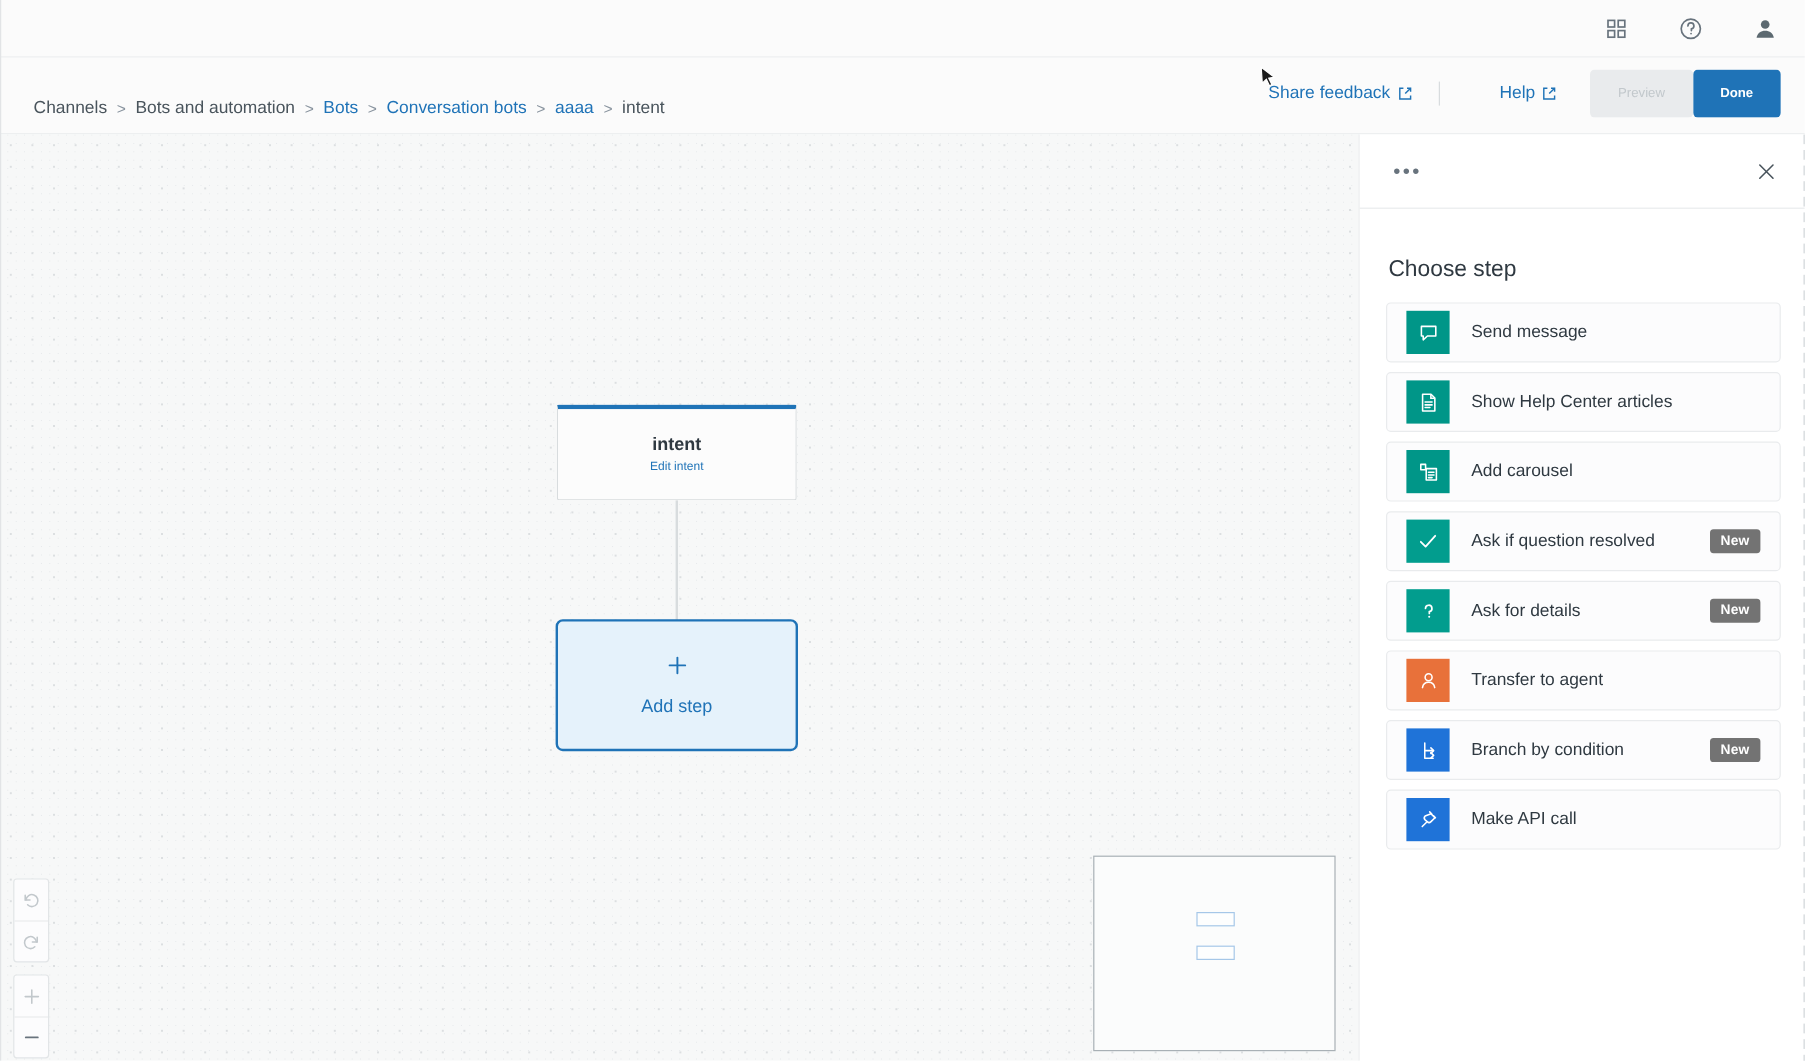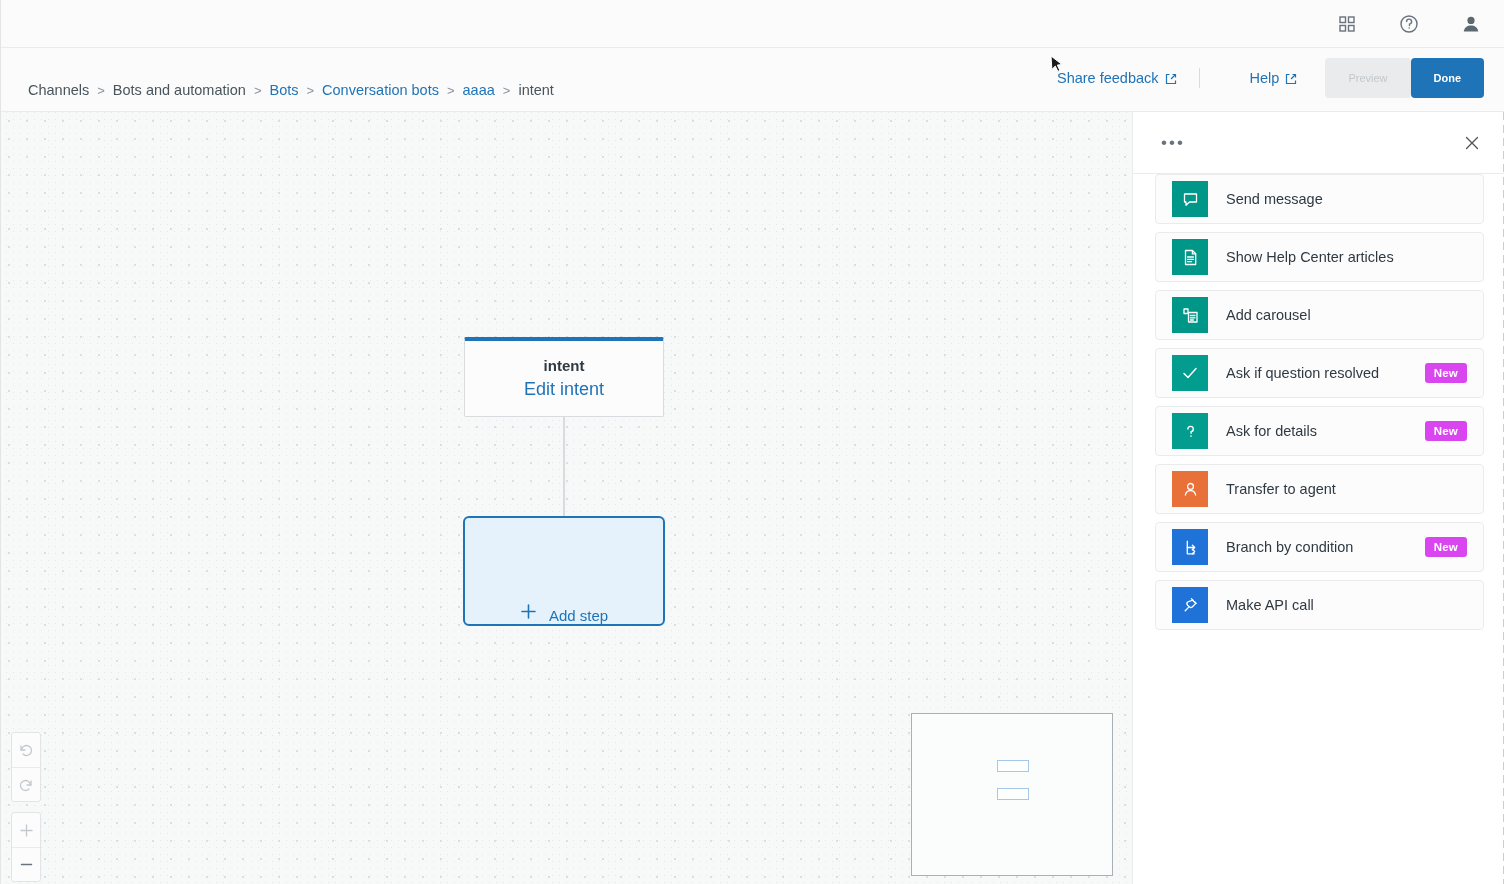--- a/index.html
+++ b/index.html
@@ -61,29 +61,30 @@
   }
   .leftrule { position: absolute; top: 0; left: 0; width: 1px; height: 884px; background: #e2e4e6; }
 
   .node-intent {
     position: absolute; left: 464px; top: 225px; width: 200px; height: 80px;
     background: #fcfcfc; border: 1px solid #d8dcde; border-top: 4px solid #1f73b7;
     border-radius: 2px; display: flex; flex-direction: column;
     align-items: center; justify-content: center; gap: 5px;
   }
   .node-title { font-size: 15px; font-weight: bold; color: #2f3941; }
-  .node-sub { font-size: 18px; color: #1f73b7; cursor: pointer; }
+  .node-sub { font-size: 10px; color: #1f73b7; cursor: pointer; }
 
   .connector { position: absolute; left: 563px; top: 305px; width: 2px; height: 108px; background: #d8dcde; }
 
   .node-add {
     position: absolute; left: 463px; top: 404px; width: 202px; height: 110px;
     background: #e5f2fb; border: 2px solid #1f73b7; border-radius: 6px;
-    display: flex; align-items: flex-end; justify-content: center; gap: 12px;
+    display: flex; align-items: center; justify-content: center; gap: 12px;
     cursor: pointer;
+    flex-direction: column;
   }
   .node-add-label { font-size: 15px; color: #1f73b7; }
 
   
   .ctrlgroup {
     position: absolute; background: #fcfcfd; border: 1px solid #e2e5e7;
     border-radius: 3px; width: 30px;
   }
   .ctrlgroup.undo { left: 11px; top: 620px; }
   .ctrlgroup.zoom { left: 11px; top: 700px; }
@@ -123,21 +124,21 @@
   .step {
     height: 50px; border: 1px solid #e9ebed; border-radius: 4px; background: #fcfcfd;
     display: flex; align-items: center; cursor: pointer; overflow: hidden;
   }
   .step-ico {
     width: 36px; height: 36px; margin-left: 16px; flex: none;
     display: flex; align-items: center; justify-content: center; color: #ffffff;
   }
   .step-label { font-size: 14.5px; color: #2f3941; margin-left: 18px; flex: 1; }
   .badge {
-    font-size: 11.5px; font-weight: bold; color: #ffffff; background: #d946ef;
+    font-size: 11.5px; font-weight: bold; color: #ffffff; background: #737373;
     border-radius: 3px; padding: 4px 9px; margin-right: 16px; letter-spacing: .2px;
   }
   .rightrule {
     position: absolute; top: 0; right: 0; width: 1px; height: 884px;
     background-image: linear-gradient(#c9ced2 62%, rgba(255,255,255,0) 0%);
     background-size: 1px 13px; background-repeat: repeat-y;
   }
 </style>
 </head>
 <body>
@@ -275,20 +276,21 @@
   <div class="panel">
     <div class="panel-head">
       <div class="dots">•••</div>
       <div class="xbtn">
         <svg width="16" height="16" viewBox="0 0 16 16" stroke="#49545c" stroke-width="1.3" stroke-linecap="round">
           <path d="M2.5 2.5l11 11M13.5 2.5l-11 11"></path>
         </svg>
       </div>
     </div>
 
+    <div class="panel-title">Choose step</div>
 
     <div class="steplist">
 
       <div class="step">
         <span class="step-ico" style="background:#009688">
           <svg width="19" height="19" viewBox="0 0 19 19" fill="none" stroke="#fff" stroke-width="1.3">
             <path d="M3.5 4h12v8h-7l-3.5 3.2V12h-1.5z" stroke-linejoin="round"></path>
           </svg>
         </span>
         <span class="step-label">Send message</span>

